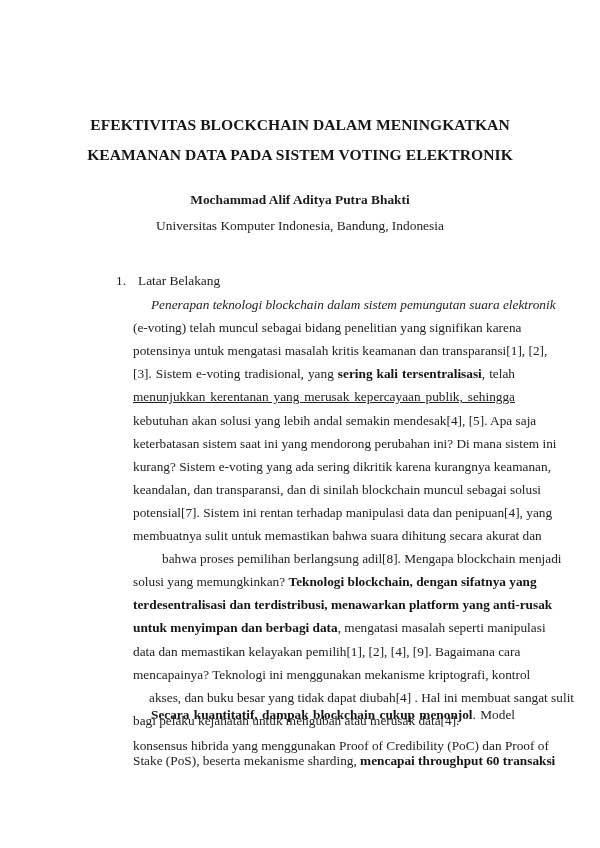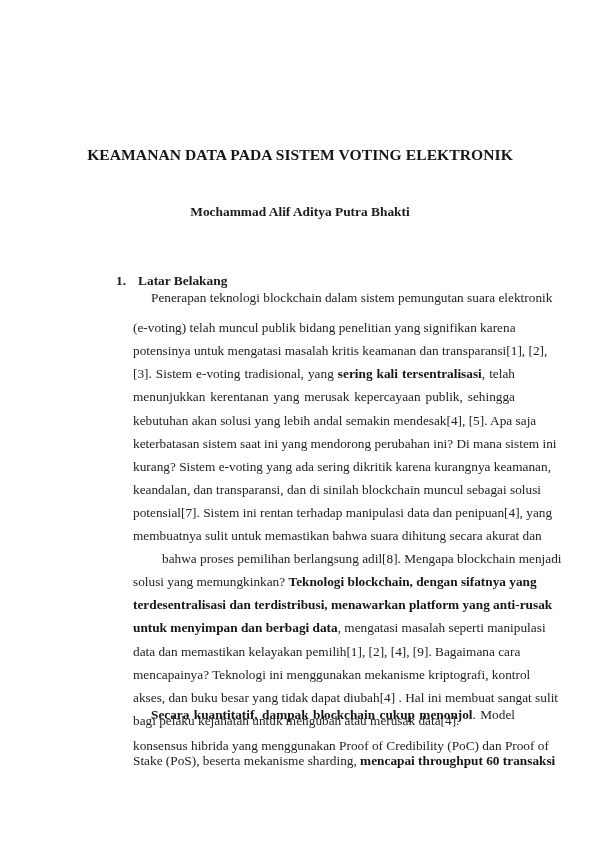--- a/index.html
+++ b/index.html
@@ -3,58 +3,60 @@
 <meta charset="utf-8">
 <style>
   html, body { margin: 0; padding: 0; background: #ffffff; }
   body { width: 600px; height: 848px; overflow: hidden; position: relative;
          font-family: "Liberation Serif", "DejaVu Serif", serif; color: #1a1a1a; }
   .page { position: absolute; left: 0; top: 0; width: 600px; height: 848px; background: #fff; }
   .title { position: absolute; left: 0; width: 600px; text-align: center; font-weight: bold;
            font-size: 15.6px; letter-spacing: 0.05px; color: #161616; }
   .t1 { top: 116px; }
   .t2 { top: 146px; }
-  .author { position: absolute; left: 0; width: 600px; top: 204px; text-align: center;
+  .author { position: absolute; left: 0; width: 600px; top: 192px; text-align: center;
             font-weight: bold; font-size: 13.4px; color: #1b1b1b; }
   .affil { position: absolute; left: 0; width: 600px; top: 218px; text-align: center;
            font-size: 13.4px; color: #222; }
-  .section { position: absolute; left: 116px; top: 273px; font-weight: bold; font-size: 13.4px; color: #1b1b1b; }
+  .section { position: absolute; left: 116px; top: 273px; font-weight: normal; font-size: 13.4px; color: #1b1b1b; }
   .section .num { display: inline-block; width: 22px; }
   .line { position: absolute; left: 133px; width: 382px; font-size: 13.3px; line-height: 16px;
           height: 16px; white-space: nowrap; text-align: justify; text-align-last: justify; color: #222; }
   .line.last { text-align-last: left; }
   .line.indent { left: 151px; width: 364px; }
   .b { font-weight: bold; color: #151515; }
 </style>
 </head>
 <body>
 
 <div class="page">
+  <div class="title t1">EFEKTIVITAS BLOCKCHAIN DALAM MENINGKATKAN</div>
   <div class="title t2">KEAMANAN DATA PADA SISTEM VOTING ELEKTRONIK</div>
   <div class="author">Mochammad Alif Aditya Putra Bhakti</div>
+  <div class="affil">Universitas Komputer Indonesia, Bandung, Indonesia</div>
   <div class="section">
     <span class="num">1.</span><span>Latar Belakang</span>
   </div>
   <div id="body-lines">
-      <div class="line indent" style="top: 290px;"><span>Penerapan teknologi blockchain dalam sistem pemungutan suara elektronik</span></div>
-      <div class="line" style="top: 320.1px;"><span>(e-voting) telah muncul publik bidang penelitian yang signifikan karena</span></div>
+      <div class="line indent" style="top: 297px; font-style: italic;"><span>Penerapan teknologi blockchain dalam sistem pemungutan suara elektronik</span></div>
+      <div class="line" style="top: 320.1px;"><span>(e-voting) telah muncul sebagai bidang penelitian yang signifikan karena</span></div>
       <div class="line" style="top: 343.2px;"><span>potensinya untuk mengatasi masalah kritis keamanan dan transparansi[1], [2],</span></div>
       <div class="line" style="top: 366.3px;"><span>[3]. Sistem e-voting tradisional, yang </span><span class="b">sering kali tersentralisasi</span><span>, telah</span></div>
-      <div class="line" style="top: 389.4px;"><span>menunjukkan kerentanan yang merusak kepercayaan publik, sehingga</span></div>
+      <div class="line" style="top: 389.4px; text-decoration: underline;"><span>menunjukkan kerentanan yang merusak kepercayaan publik, sehingga</span></div>
       <div class="line" style="top: 412.5px;"><span>kebutuhan akan solusi yang lebih andal semakin mendesak[4], [5]. Apa saja</span></div>
       <div class="line" style="top: 435.6px;"><span>keterbatasan sistem saat ini yang mendorong perubahan ini? Di mana sistem ini</span></div>
       <div class="line" style="top: 458.7px;"><span>kurang? Sistem e-voting yang ada sering dikritik karena kurangnya keamanan,</span></div>
       <div class="line" style="top: 481.8px;"><span>keandalan, dan transparansi, dan di sinilah blockchain muncul sebagai solusi</span></div>
       <div class="line" style="top: 504.9px;"><span>potensial[7]. Sistem ini rentan terhadap manipulasi data dan penipuan[4], yang</span></div>
       <div class="line" style="top: 528px;"><span>membuatnya sulit untuk memastikan bahwa suara dihitung secara akurat dan</span></div>
       <div class="line" style="top: 551.1px; margin-left: 29px;"><span>bahwa proses pemilihan berlangsung adil[8]. Mengapa blockchain menjadi</span></div>
       <div class="line" style="top: 574.2px;"><span>solusi yang memungkinkan? </span><span class="b">Teknologi blockchain, dengan sifatnya yang</span></div>
       <div class="line" style="top: 597.3px;"><span class="b">terdesentralisasi dan terdistribusi, menawarkan platform yang anti-rusak</span></div>
       <div class="line" style="top: 620.4px;"><span class="b">untuk menyimpan dan berbagi data</span><span>, mengatasi masalah seperti manipulasi</span></div>
       <div class="line" style="top: 643.5px;"><span>data dan memastikan kelayakan pemilih[1], [2], [4], [9]. Bagaimana cara</span></div>
       <div class="line" style="top: 666.6px;"><span>mencapainya? Teknologi ini menggunakan mekanisme kriptografi, kontrol</span></div>
-      <div class="line" style="top: 689.7px;"><span>akses, dan buku besar yang tidak dapat diubah[4] . Hal ini membuat sangat sulit</span></div>
+      <div class="line" style="top: 689.7px; margin-left: 16px;"><span>akses, dan buku besar yang tidak dapat diubah[4] . Hal ini membuat sangat sulit</span></div>
       <div class="line last" style="top: 712.8px;"><span>bagi pelaku kejahatan untuk mengubah atau merusak data[4].</span></div>
       <div class="line indent" style="top: 707px;"><span class="b">Secara kuantitatif, dampak blockchain cukup menonjol</span><span>. Model</span></div>
       <div class="line" style="top: 730.1px; margin-top: 8px;"><span>konsensus hibrida yang menggunakan Proof of Credibility (PoC) dan Proof of</span></div>
       <div class="line last" style="top: 753.2px;"><span>Stake (PoS), beserta mekanisme sharding, </span><span class="b">mencapai throughput 60 transaksi</span></div>
     </div>
 </div>
 
 </body></html>

